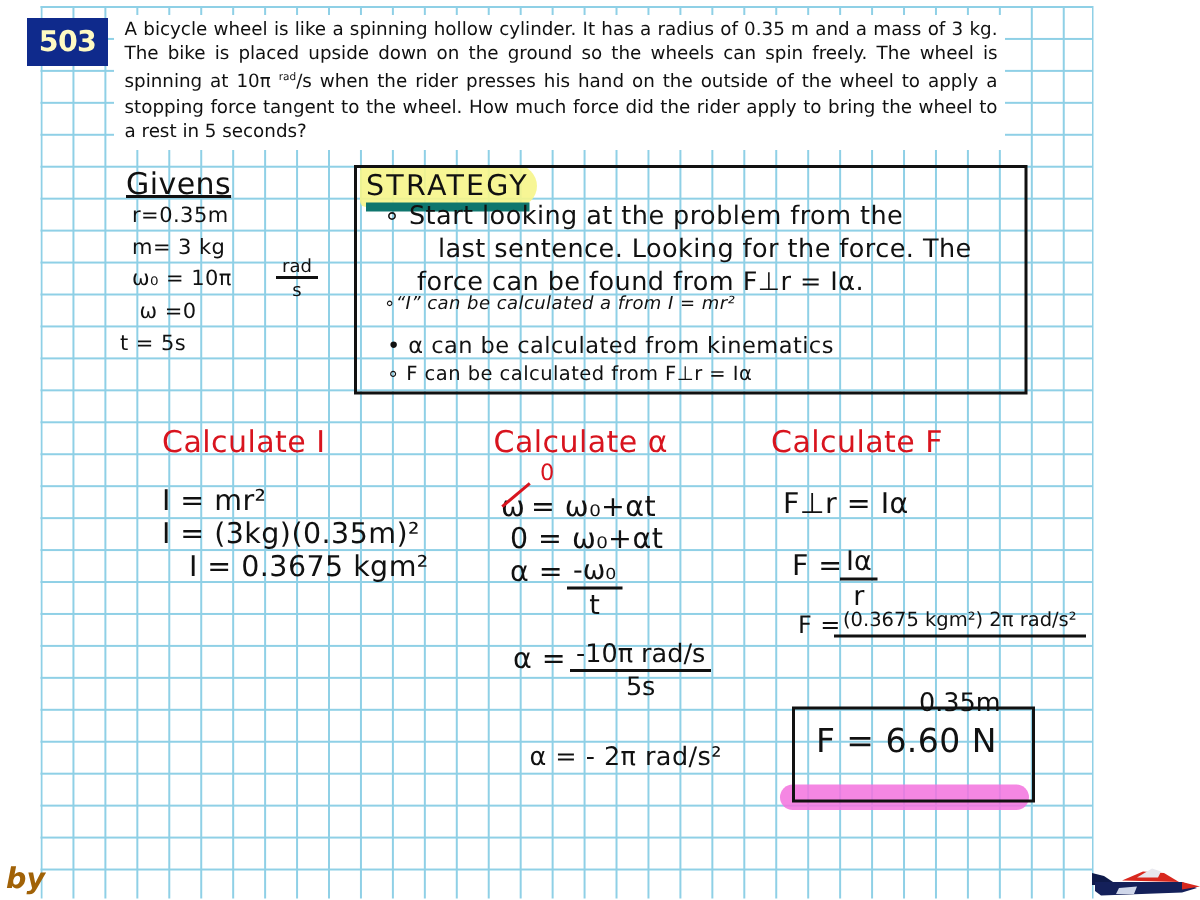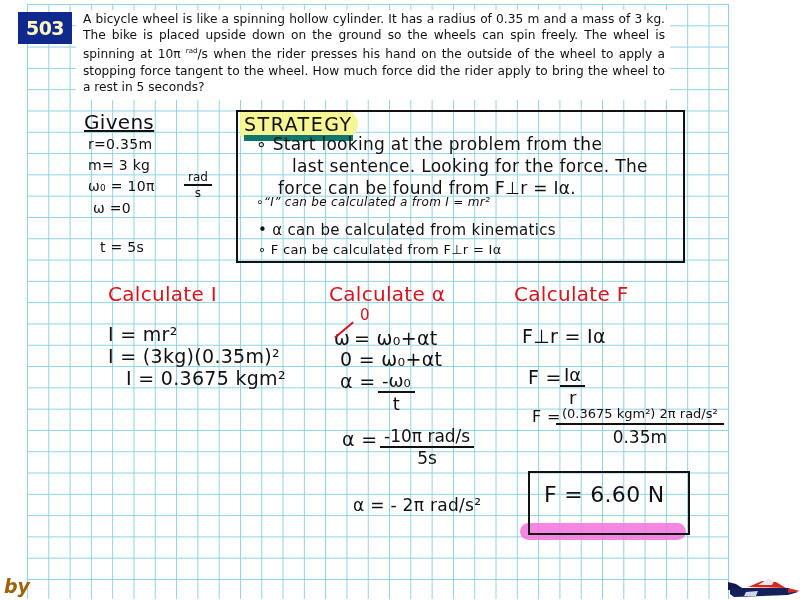--- a/index.html
+++ b/index.html
@@ -94,21 +94,21 @@
 
 <div class="hand givens-title">Givens</div>
 <div class="hand given" style="left:88px; top:136px;">r=0.35m</div>
 <div class="hand given" style="left:88px; top:157px;">m= 3 kg</div>
 <div class="hand given" style="left:88px; top:178px;">ω₀ = 10π</div>
 <div class="frac" style="left:184px; top:170px; font-size:12px;">
   <span class="num">rad</span>
   <span>s</span>
 </div>
 <div class="hand given" style="left:93px; top:200px;">ω =0</div>
-<div class="hand given" style="left:100px; top:221px;margin-top:18px;">t = 5s</div>
+<div class="hand given" style="left:80px; top:221px;">t = 5s</div>
 
 <div class="strategy-highlight"></div>
 <div class="strategy-box"></div>
 <div class="hand strategy-title">STRATEGY</div>
 <div class="hand bullet" style="left:256px; top:134px;">∘ Start looking at the problem from the</div>
 <div class="hand bullet" style="left:292px; top:156px;">last sentence. Looking for the force. The</div>
 <div class="hand bullet" style="left:278px; top:178px;">force can be found from F⊥r = Iα.</div>
 <div class="hand bullet" style="left:256px; top:192px; font-size:12px;font-style:italic;">∘“I” can be calculated a from I = mr²</div>
 <div class="hand bullet" style="left:258px; top:220px; font-size:15px;">• α can be calculated from kinematics</div>
 <div class="hand bullet" style="left:258px; top:240px; font-size:13px;">∘ F can be calculated from F⊥r = Iα</div>
@@ -137,21 +137,21 @@
 <div class="hand eq" style="left:353px; top:495px; font-size:17px;">α = - 2π rad/s²</div>
 
 <div class="hand red section-title" style="left:514px; top:282px;">Calculate F</div>
 <div class="hand eq" style="left:522px; top:325px;">F⊥r = Iα</div>
 <div class="hand eq" style="left:528px; top:366px;">F =</div>
 <div class="frac" style="left:560px; top:364px; font-size:18px;">
   <span class="num">Iα</span>
   <span>r</span>
 </div>
 <div class="hand eq" style="left:532px; top:407px; font-size:16px;">F =</div>
-<div class="frac" style="left:556px; top:406px; font-size:13px;">
+<div class="frac" style="left:556px; top:406px; font-size:13px;gap:32px;">
   <span class="num" style="padding:0 6px 2px;">(0.3675 kgm²) 2π rad/s²</span>
   <span style="font-size:17px; padding-top:2px;">0.35m</span>
 </div>
 
 <div class="pink-highlight"></div>
 <div class="answer-box"></div>
 <div class="hand" style="left:544px; top:482px; font-size:22px;">F = 6.60 N</div>
 
 <div class="by-label">by</div>
 <svg class="jet" viewBox="0 0 72 30">

